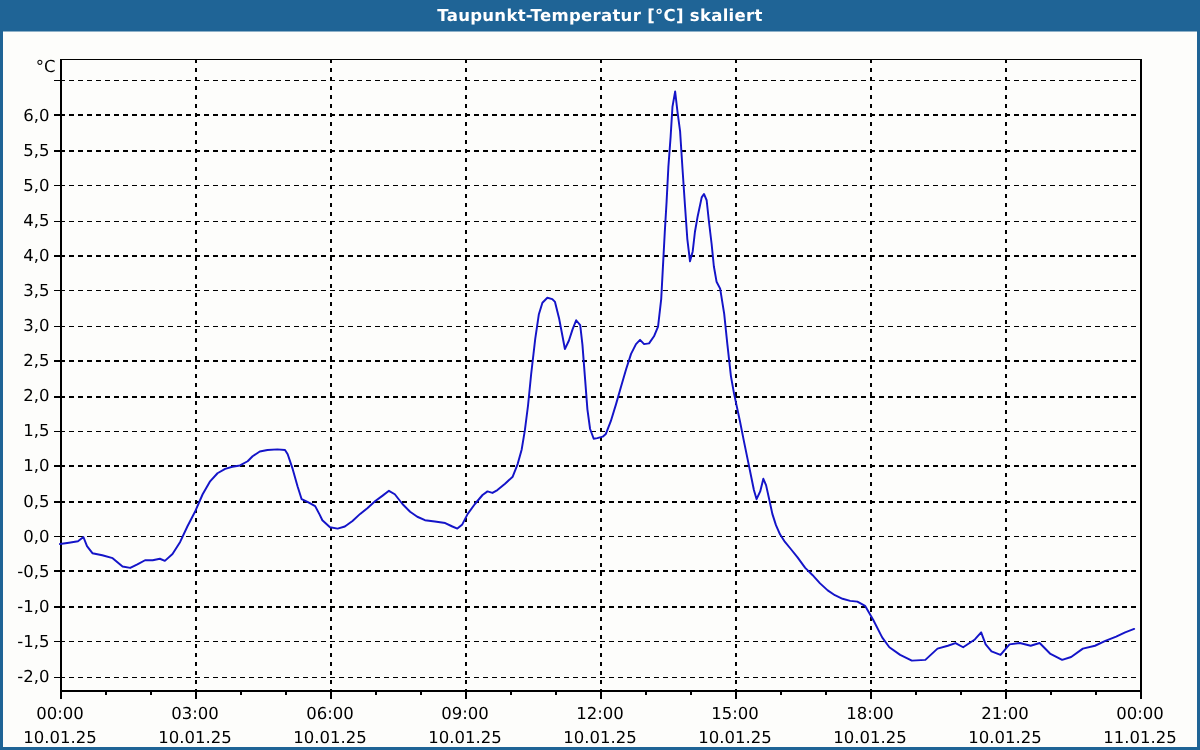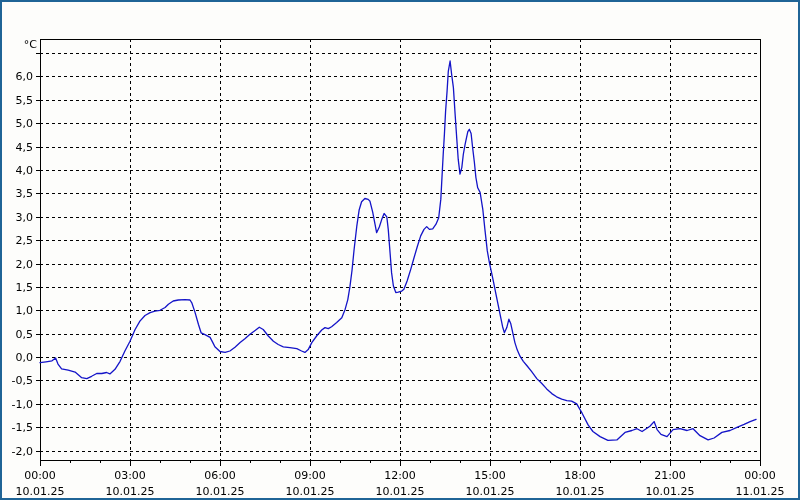--- a/index.html
+++ b/index.html
@@ -20,20 +20,23 @@
     color:#ffffff;font-size:11px;font-weight:bold;letter-spacing:0.2px;
   }
   .chart-area{position:absolute;top:21px;left:0;width:800px;height:479px;}
   svg{display:block;}
   svg text{font-family:"DejaVu Sans","Liberation Sans",sans-serif;font-size:11px;fill:#000;}
 </style>
 </head>
 <body>
 
 <div class="window">
+  <div class="titlebar">
+    <span class="title">Taupunkt-Temperatur [°C] skaliert</span>
+  </div>
   <div class="chart-area">
     <svg id="chart-svg" width="800" height="479">
         <g shape-rendering="crispEdges">
           <line x1="40" y1="32.5" x2="760" y2="32.5" stroke="#000" stroke-width="1" stroke-dasharray="3 3"></line>
           <line x1="40" y1="55.5" x2="760" y2="55.5" stroke="#000" stroke-width="1" stroke-dasharray="3 3"></line>
           <line x1="40" y1="79.5" x2="760" y2="79.5" stroke="#000" stroke-width="1" stroke-dasharray="3 3"></line>
           <line x1="40" y1="102.5" x2="760" y2="102.5" stroke="#000" stroke-width="1" stroke-dasharray="3 3"></line>
           <line x1="40" y1="126.5" x2="760" y2="126.5" stroke="#000" stroke-width="1" stroke-dasharray="3 3"></line>
           <line x1="40" y1="149.5" x2="760" y2="149.5" stroke="#000" stroke-width="1" stroke-dasharray="3 3"></line>
           <line x1="40" y1="172.5" x2="760" y2="172.5" stroke="#000" stroke-width="1" stroke-dasharray="3 3"></line>

